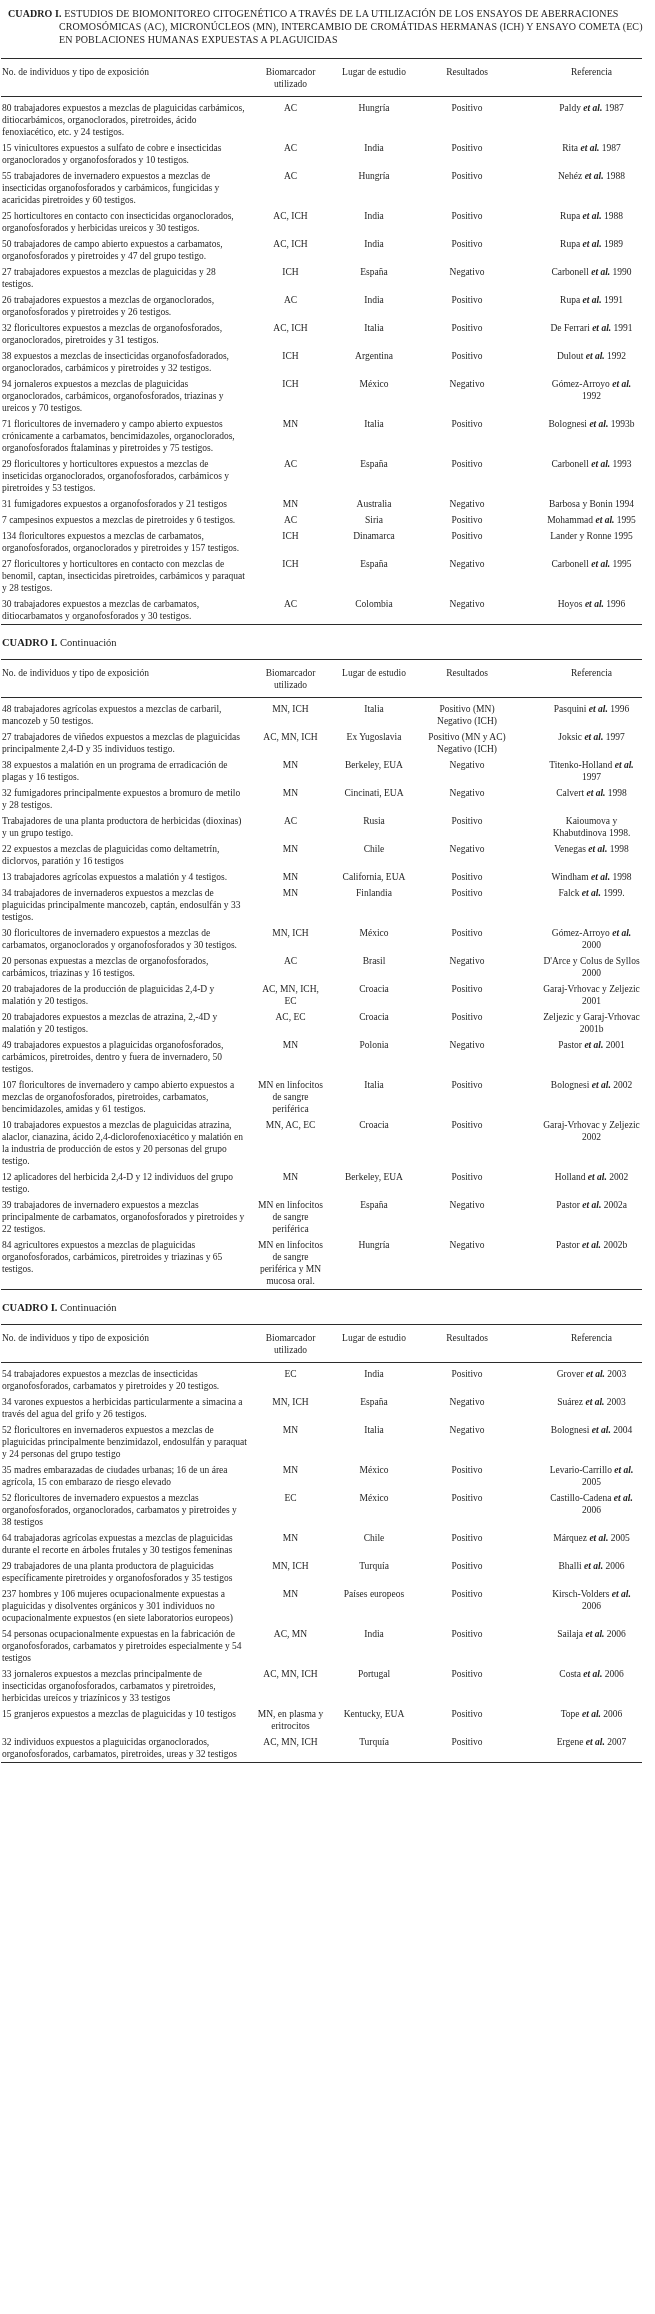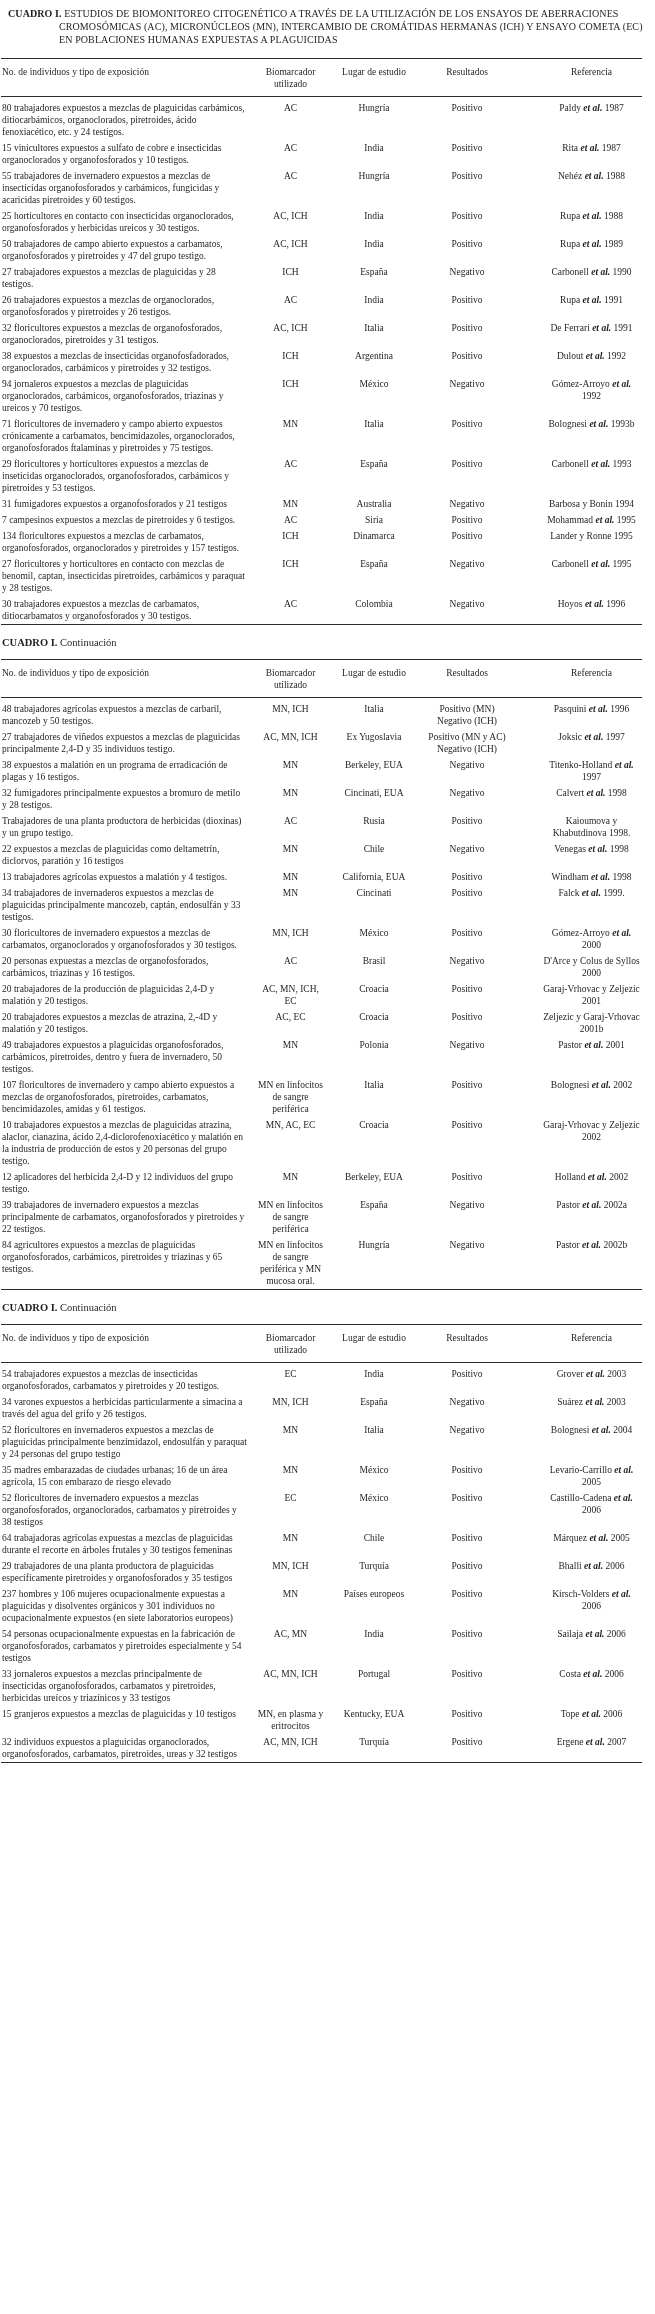--- a/index.html
+++ b/index.html
@@ -286,21 +286,21 @@
         <tr>
           <td class="col-description">13 trabajadores agrícolas expuestos a malatión y 4 testigos.</td>
           <td class="col-biomarker">MN</td>
           <td class="col-place">California, EUA</td>
           <td class="col-result">Positivo</td>
           <td class="col-reference">Windham <i>et al.</i> 1998</td>
         </tr>
         <tr>
           <td class="col-description">34 trabajadores de invernaderos expuestos a mezclas de plaguicidas principalmente mancozeb, captán, endosulfán y 33 testigos.</td>
           <td class="col-biomarker">MN</td>
-          <td class="col-place">Cincinati</td>
+          <td class="col-place">Finlandia</td>
           <td class="col-result">Positivo</td>
           <td class="col-reference">Falck <i>et al.</i> 1999.</td>
         </tr>
         <tr>
           <td class="col-description">30 floricultores de invernadero expuestos a mezclas de carbamatos, organoclorados y organofosforados y 30 testigos.</td>
           <td class="col-biomarker">MN, ICH</td>
           <td class="col-place">México</td>
           <td class="col-result">Positivo</td>
           <td class="col-reference">Gómez-Arroyo <i>et al.</i> 2000</td>
         </tr>

